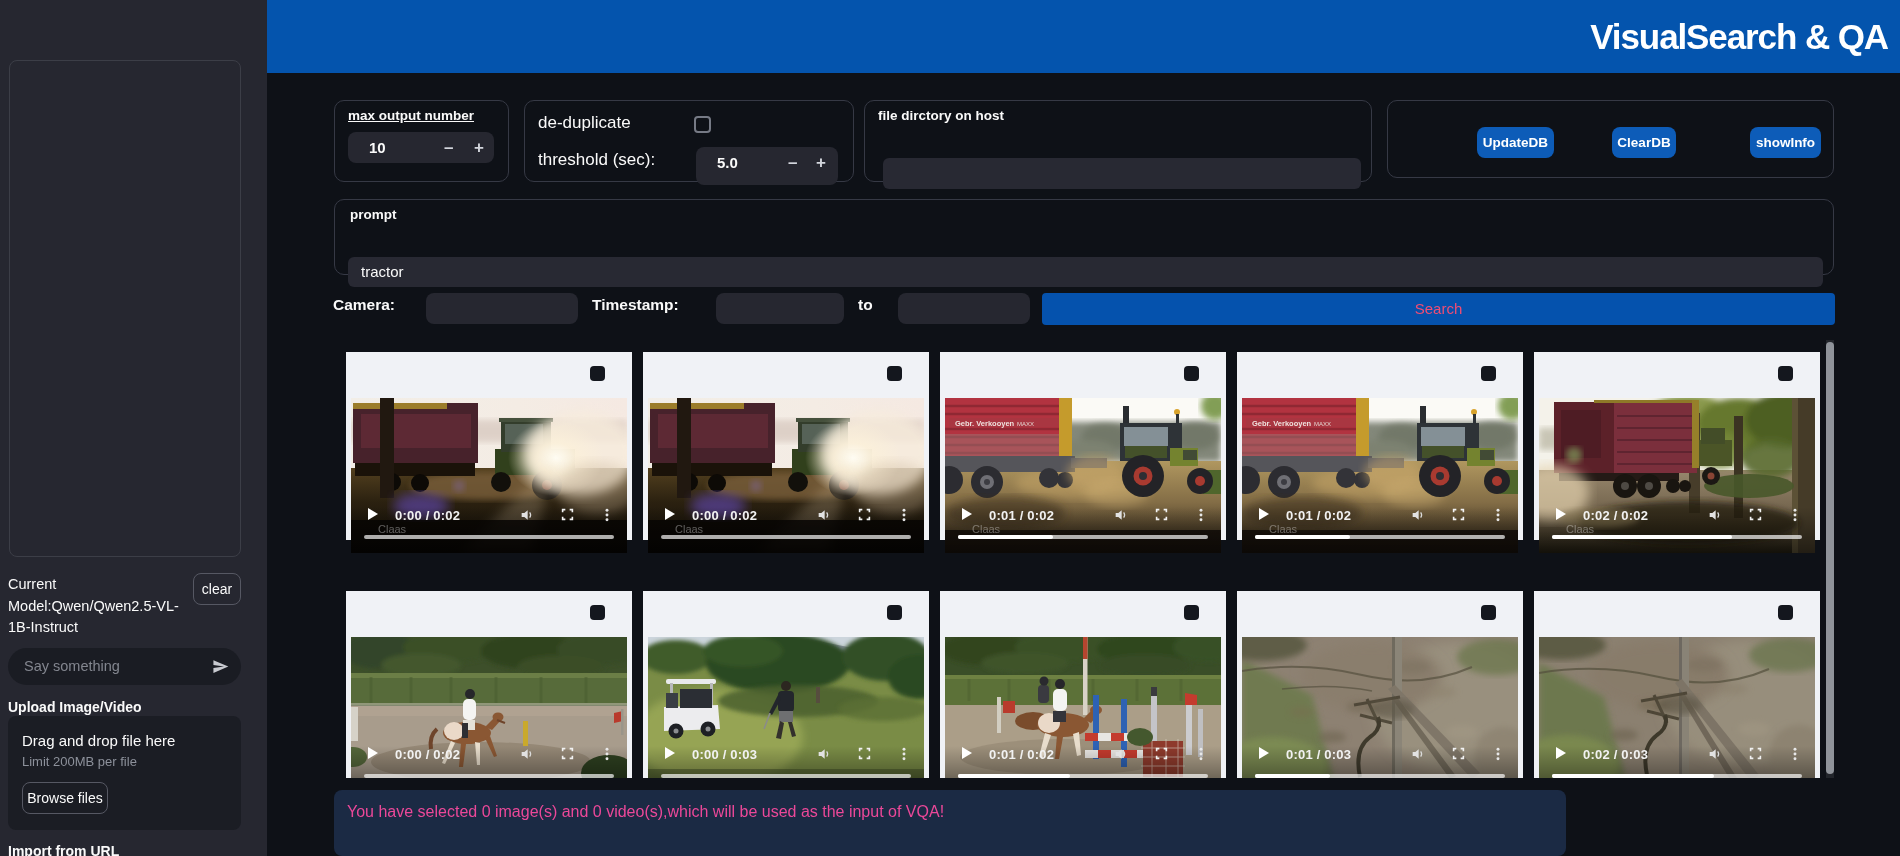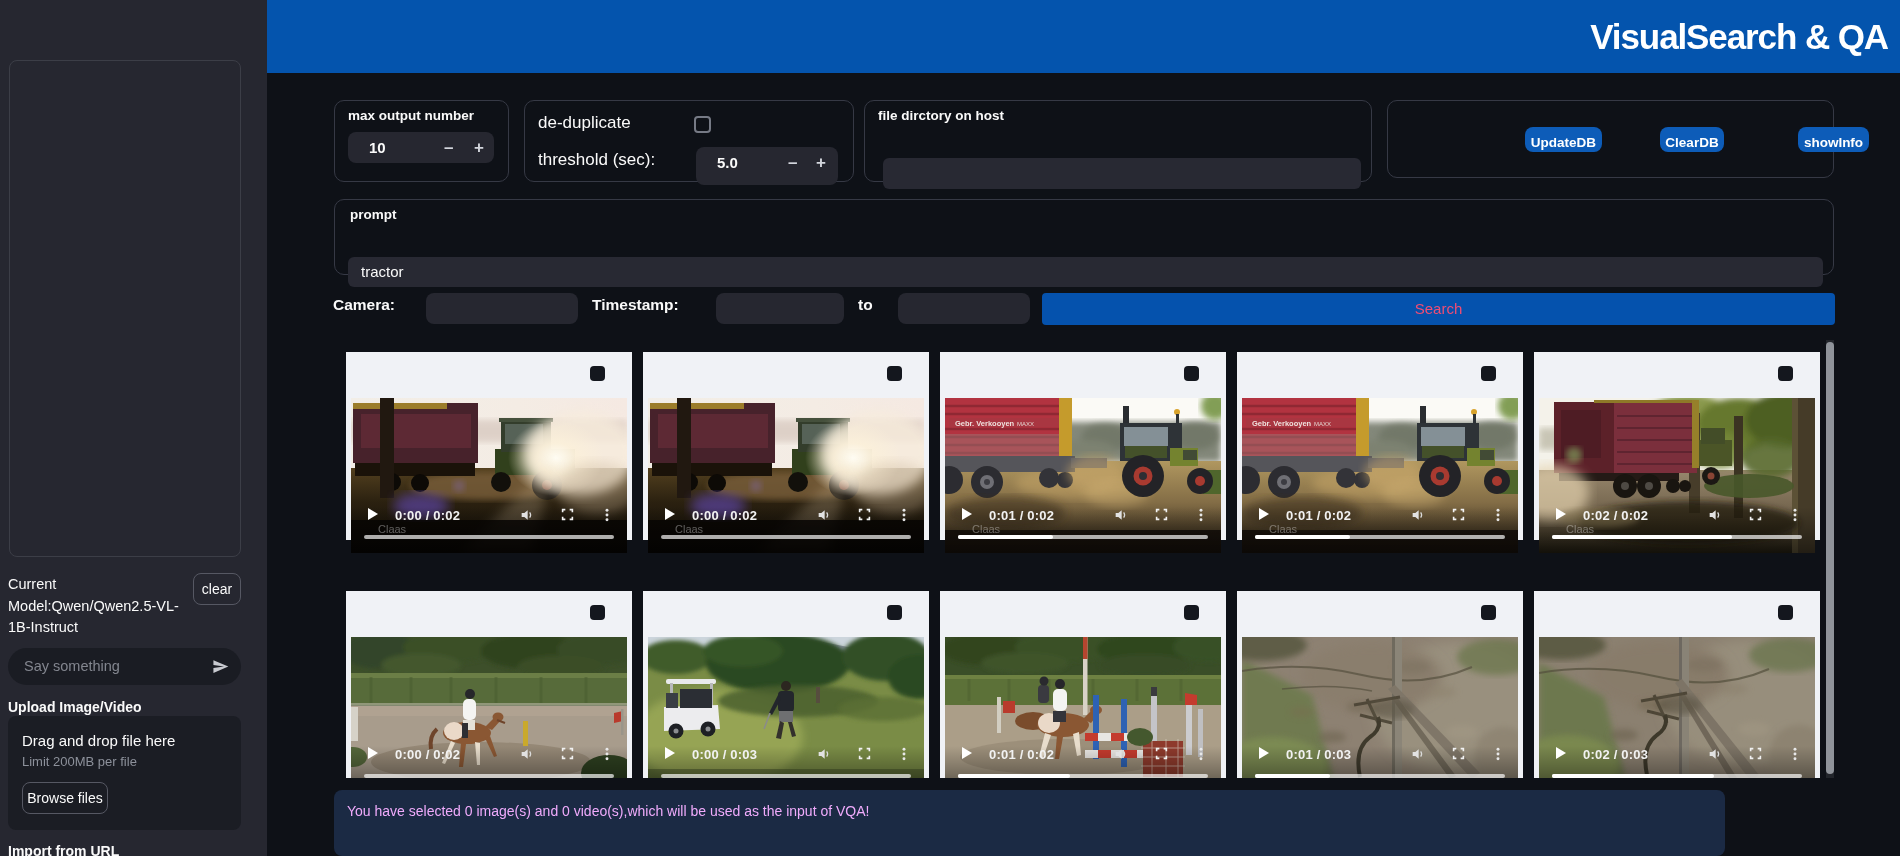--- a/index.html
+++ b/index.html
@@ -8,35 +8,35 @@
 #sidebar{position:absolute;left:0;top:0;width:267px;height:856px;background:#262730;}
 .sbox{position:absolute;border:1px solid #3c3e47;border-radius:8px;}
 #header{position:absolute;left:267px;top:0;width:1633px;height:73px;background:#0454ad;}
 #title{position:absolute;right:12px;top:17px;color:#fff;font-size:35px;font-weight:700;letter-spacing:-1.1px;}
 .mbox{position:absolute;border:1px solid #363945;border-radius:10px;}
 .lbl{position:absolute;color:#fafafa;font-size:13.5px;font-weight:600;}
 .lbl2{position:absolute;color:#fafafa;font-size:17px;}
 .inp{position:absolute;background:#262730;border-radius:8px;color:#fafafa;font-size:15px;font-weight:600;line-height:31px;padding-left:21px;}
 .inp3{position:absolute;background:#282933;border-radius:6px;color:#fafafa;font-size:15px;line-height:31px;padding-left:13px;margin-top:28px;}
 .pm{position:absolute;color:#d3d6dd;font-size:17px;font-weight:700;line-height:31px;}
-.btn{position:absolute;background:#0d5cb8;border-radius:8px;color:#fff;font-size:13.5px;font-weight:600;text-align:center;line-height:31px;height:25px;margin-left:48px;}
+.btn{position:absolute;background:#0d5cb8;border-radius:8px;color:#fff;font-size:13.5px;font-weight:600;text-align:center;line-height:31px;height:31px;}
 .clabel{position:absolute;color:#fafafa;font-size:15.5px;font-weight:600;}
 #viewport{position:absolute;left:334px;top:340px;width:1500px;height:438px;overflow:hidden;}
 .card{position:absolute;width:286px;height:188px;background:#f0f2f6;}
 .cb{position:absolute;left:244px;top:14px;width:15px;height:15px;border-radius:4px;background:#14171e;}
 .vid{position:absolute;left:5px;top:46px;width:276px;height:155px;background:#000;overflow:hidden;}
 .vid svg.thumb{position:absolute;left:0;top:0;width:276px;height:155px;}
 .vshade{position:absolute;left:0;bottom:0;width:276px;height:46px;background:linear-gradient(rgba(0,0,0,0),rgba(0,0,0,0.5));}
 .vtime{position:absolute;left:44px;top:110px;color:#f2f2f2;font-size:13px;font-weight:600;letter-spacing:0.2px;}
 .vplay{position:absolute;left:17px;top:110px;width:0;height:0;border-left:10px solid #fff;border-top:6.5px solid transparent;border-bottom:6.5px solid transparent;}
 .vbar{position:absolute;left:13px;top:137px;width:250px;height:4px;border-radius:2px;background:rgba(255,255,255,0.68);}
 .vfill{position:absolute;left:0;top:0;height:4px;border-radius:2px;background:#fff;}
 .claas{position:absolute;left:27px;top:125px;color:rgba(255,255,255,0.35);font-size:11px;}
 .vico{position:absolute;top:108px;}
-#infobar{position:absolute;left:334px;top:790px;width:1391px;height:66px;border-radius:8px;background:#1b2a44;color:#f0abfc;font-size:14px;padding:13px 0 0 13px;}
+#infobar{position:absolute;left:334px;top:790px;width:1232px;height:66px;border-radius:8px;background:#1b2a44;color:#ec4899;font-size:16px;padding:13px 0 0 13px;}
 .sbtxt{color:#fafafa;}
 </style>
 </head>
 <body>
 <div id="sidebar">
   <div class="sbox" style="left:9px;top:60px;width:232px;height:497px;"></div>
   <div class="abs sbtxt" style="left:8px;top:574px;width:185px;font-size:14.5px;line-height:21.5px;">Current Model:Qwen/Qwen2.5-VL-1B-Instruct</div>
   <div class="abs sbtxt" style="left:193px;top:573px;width:48px;height:32px;border:1px solid #565863;border-radius:8px;font-size:14px;text-align:center;line-height:30px;">clear</div>
   <div class="abs" style="left:8px;top:648px;width:233px;height:37px;border-radius:19px;background:#1a1c23;">
     <span style="position:absolute;left:16px;top:10px;color:#83868f;font-size:14.5px;">Say something</span>
@@ -50,21 +50,21 @@
     <div class="abs" style="left:14px;top:38px;font-size:13px;color:#8d919b;">Limit 200MB per file</div>
     <div class="abs sbtxt" style="left:14px;top:66px;width:86px;height:32px;border:1px solid #565863;border-radius:8px;font-size:14px;text-align:center;line-height:30px;">Browse files</div>
   </div>
   <div class="abs sbtxt" style="left:8px;top:843px;font-size:14px;font-weight:600;">Import from URL</div>
 </div>
 
 <div id="header"></div>
 <div id="title">VisualSearch &amp; QA</div>
 
 <div class="mbox" style="left:334px;top:100px;width:175px;height:82px;"></div>
-<div class="lbl" style="left:348px;top:108px;">max output number</div>
+<div class="lbl" style="left:348px;top:108px;text-decoration:underline;">max output number</div>
 <div class="inp" style="left:348px;top:132px;width:146px;height:31px;">10</div>
 <div class="pm" style="left:444px;top:132px;">–</div>
 <div class="pm" style="left:474px;top:132px;">+</div>
 
 <div class="mbox" style="left:524px;top:100px;width:330px;height:82px;"></div>
 <div class="lbl2" style="left:538px;top:113px;">de-duplicate</div>
 <div class="abs" style="left:694px;top:116px;width:17px;height:17px;border:2px solid #767a85;border-radius:4px;"></div>
 <div class="lbl2" style="left:538px;top:150px;">threshold (sec):</div>
 <div class="inp" style="left:696px;top:147px;width:142px;height:38px;">5.0</div>
 <div class="pm" style="left:788px;top:147px;">–</div>

